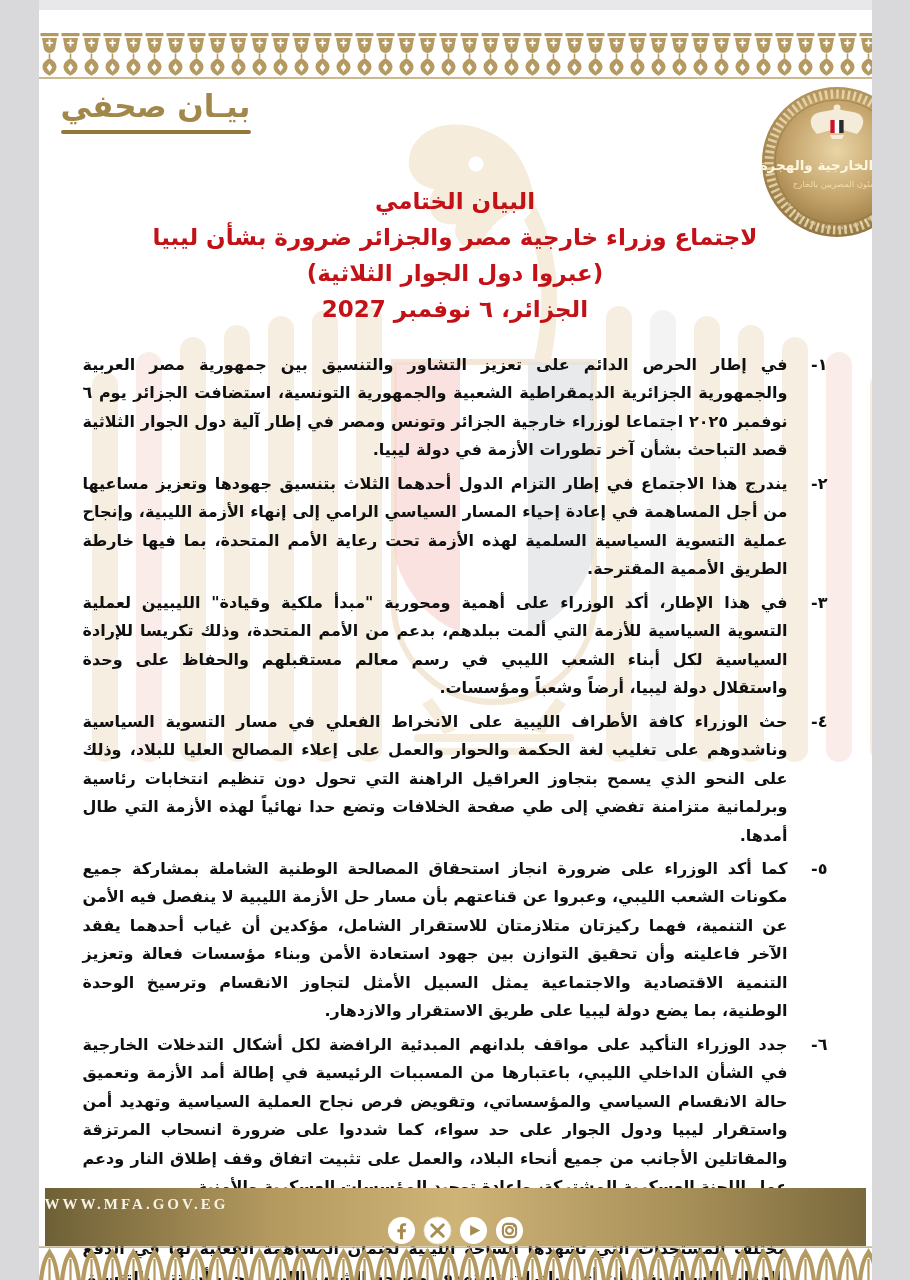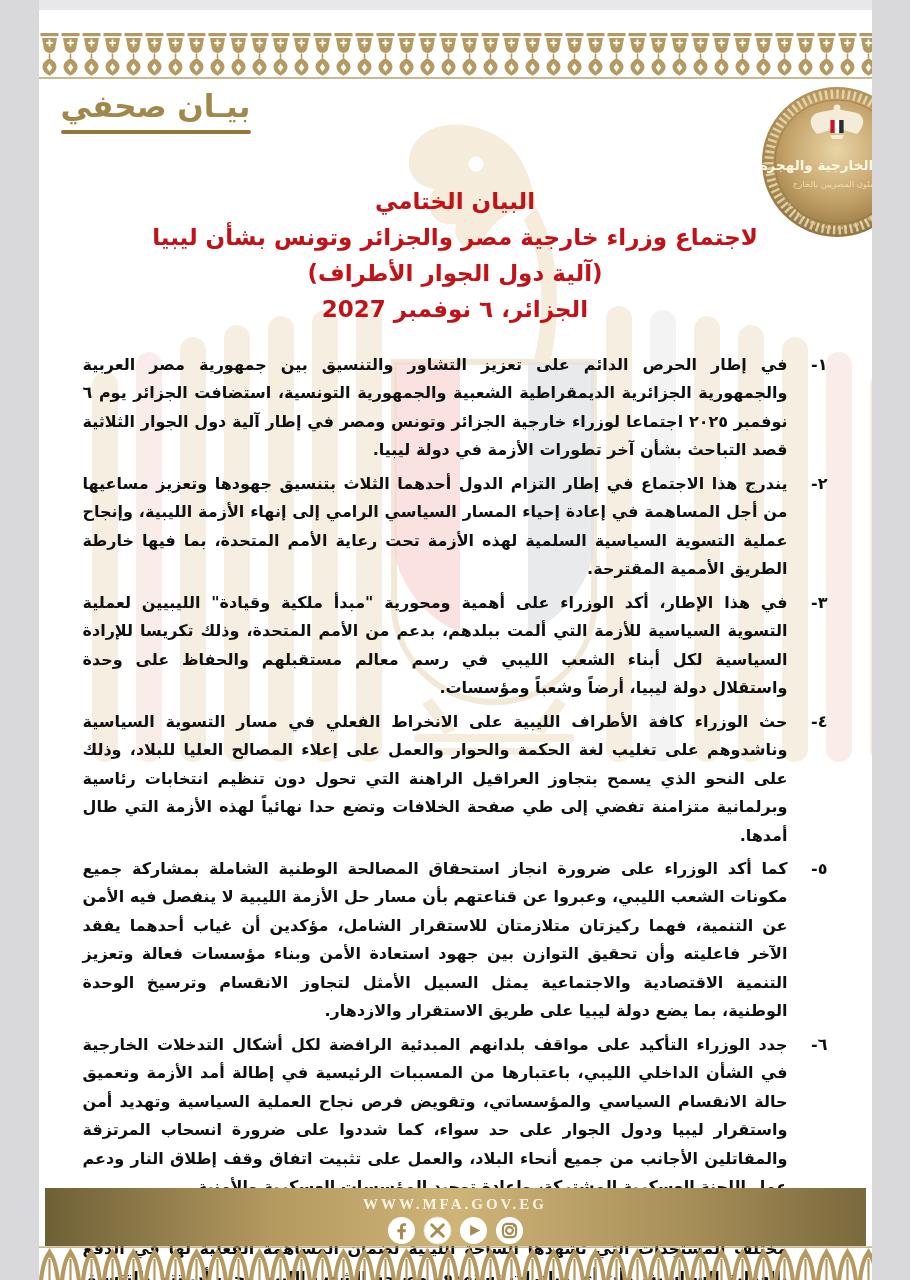--- a/index.html
+++ b/index.html
@@ -32,21 +32,21 @@
   
   .doc-body{position:absolute;top:351px;left:44px;right:44px;direction:rtl;color:#101010;}
   .para{display:flex;gap:6px;margin-bottom:5px;font-size:16px;font-weight:bold;line-height:1.78;text-align:justify;}
   .para .num{flex:0 0 34px;white-space:nowrap;}
   .para .txt{flex:1;}
 
   
   .footer-band{
     position:absolute;top:1188px;left:6px;right:6px;height:58px;
     background:linear-gradient(90deg,#6e6036 0%,#b59a60 28%,#cfb478 50%,#a78f58 78%,#7a693d 100%);
-    text-align:center;
+    text-align:left;
   }
   .website{
     margin-top:8px;color:#f7f3e4;font-family:"Liberation Serif","DejaVu Serif",serif;
     font-size:15px;letter-spacing:3px;font-weight:bold;
   }
   .icons{display:flex;justify-content:center;gap:7px;margin-top:3px;}
   .icons svg{display:block;}
 </style>
 </head>
 <body>
@@ -138,22 +138,22 @@
         <rect x="330" y="622" width="160" height="8" rx="4"></rect>
         <rect x="350" y="636" width="120" height="7" rx="3.5"></rect>
         <path d="M360,622 l-22,-30 10,-6 24,32 z"></path>
         <path d="M460,622 l22,-30 -10,-6 -24,32 z"></path>
       </g>
     </g>
   </svg>
 
   <div class="title-block">
     <div>البيان الختامي</div>
-    <div>لاجتماع وزراء خارجية مصر والجزائر وتونس بشأن ليبيا</div>
-    <div>(آلية دول الجوار الأطراف)</div>
+    <div>لاجتماع وزراء خارجية مصر والجزائر ضرورة بشأن ليبيا</div>
+    <div>(عبروا دول الجوار الثلاثية)</div>
     <div>الجزائر، ٦ نوفمبر 2027</div>
   </div>
 
   <div class="doc-body">
     <div class="para">
       <span class="num">١-</span>
       <div class="txt">في إطار الحرص الدائم على تعزيز التشاور والتنسيق بين جمهورية مصر العربية والجمهورية الجزائرية الديمقراطية الشعبية والجمهورية التونسية، استضافت الجزائر يوم ٦ نوفمبر ٢٠٢٥ اجتماعا لوزراء خارجية الجزائر وتونس ومصر في إطار آلية دول الجوار الثلاثية قصد التباحث بشأن آخر تطورات الأزمة في دولة ليبيا.</div>
     </div>
     <div class="para">
       <span class="num">٢-</span>

